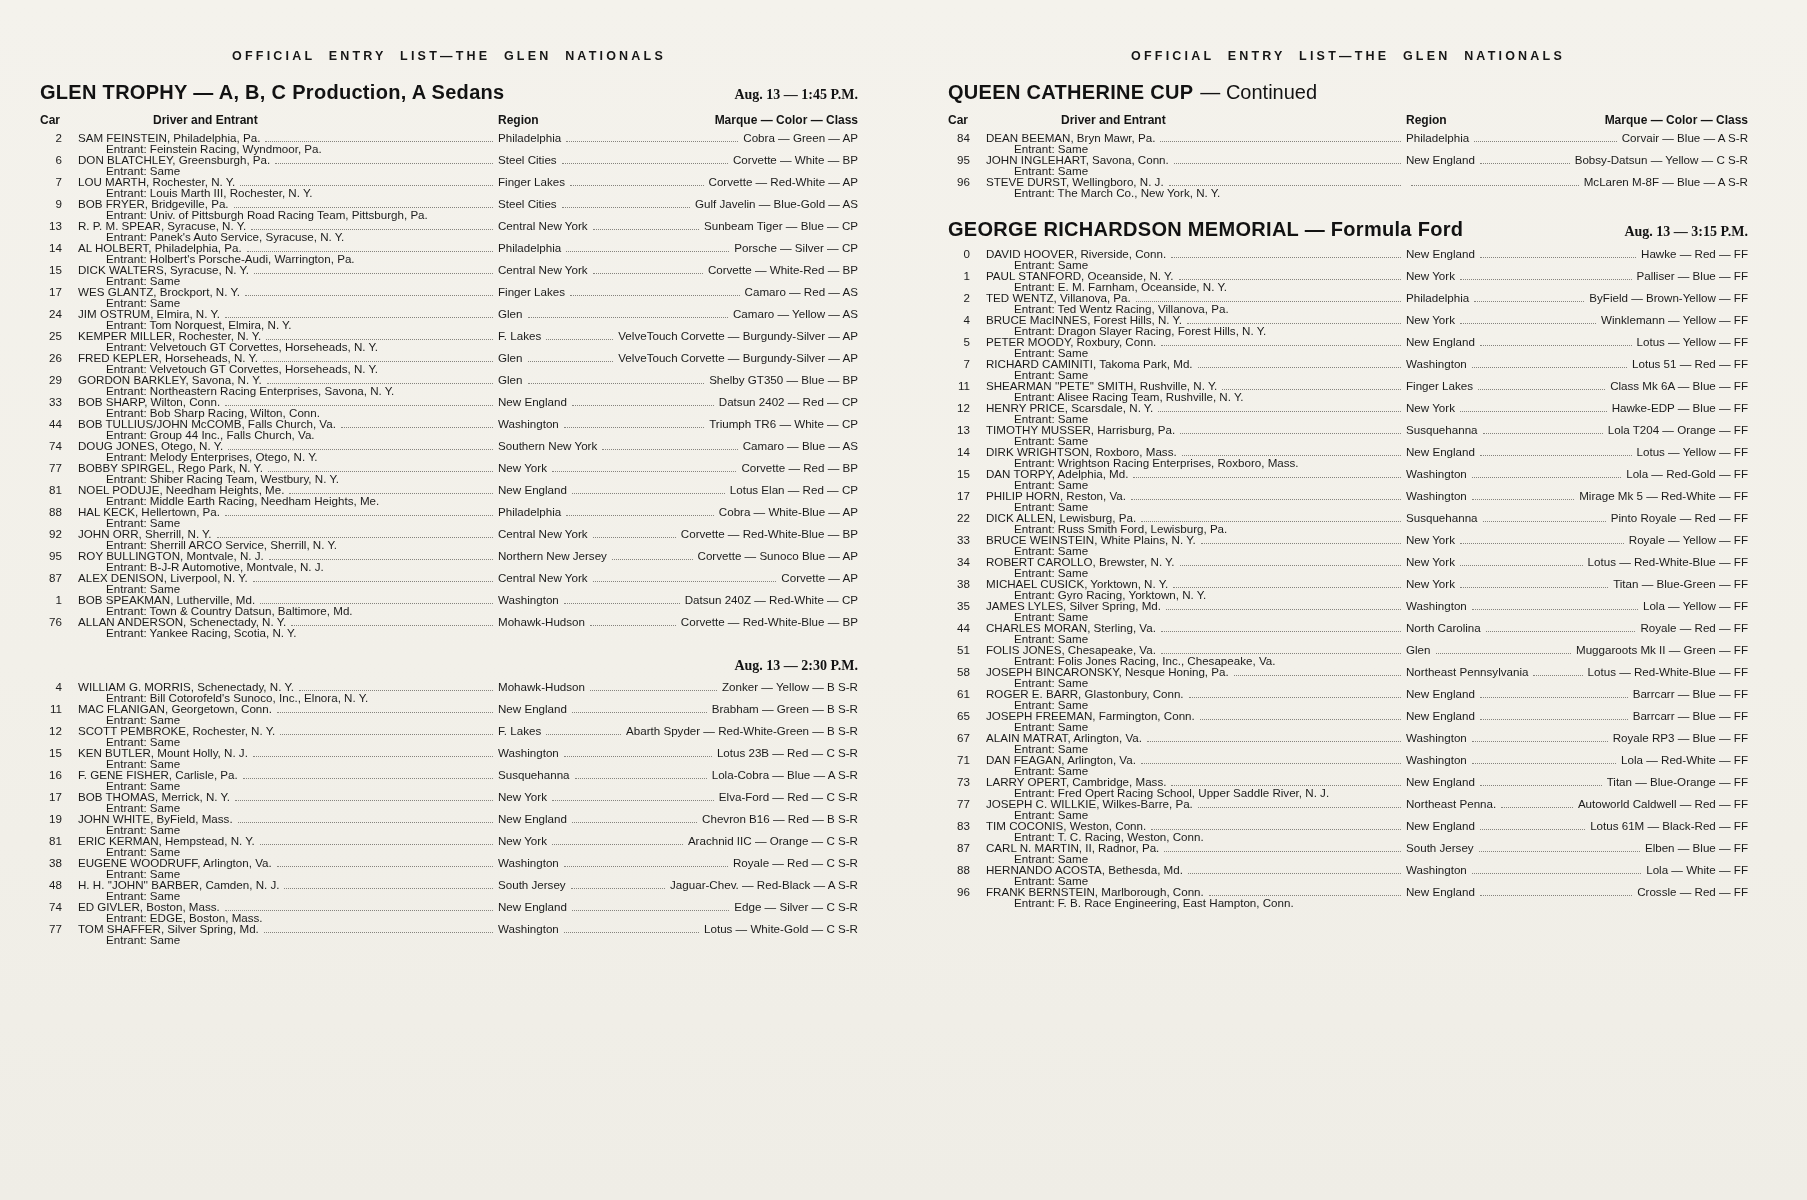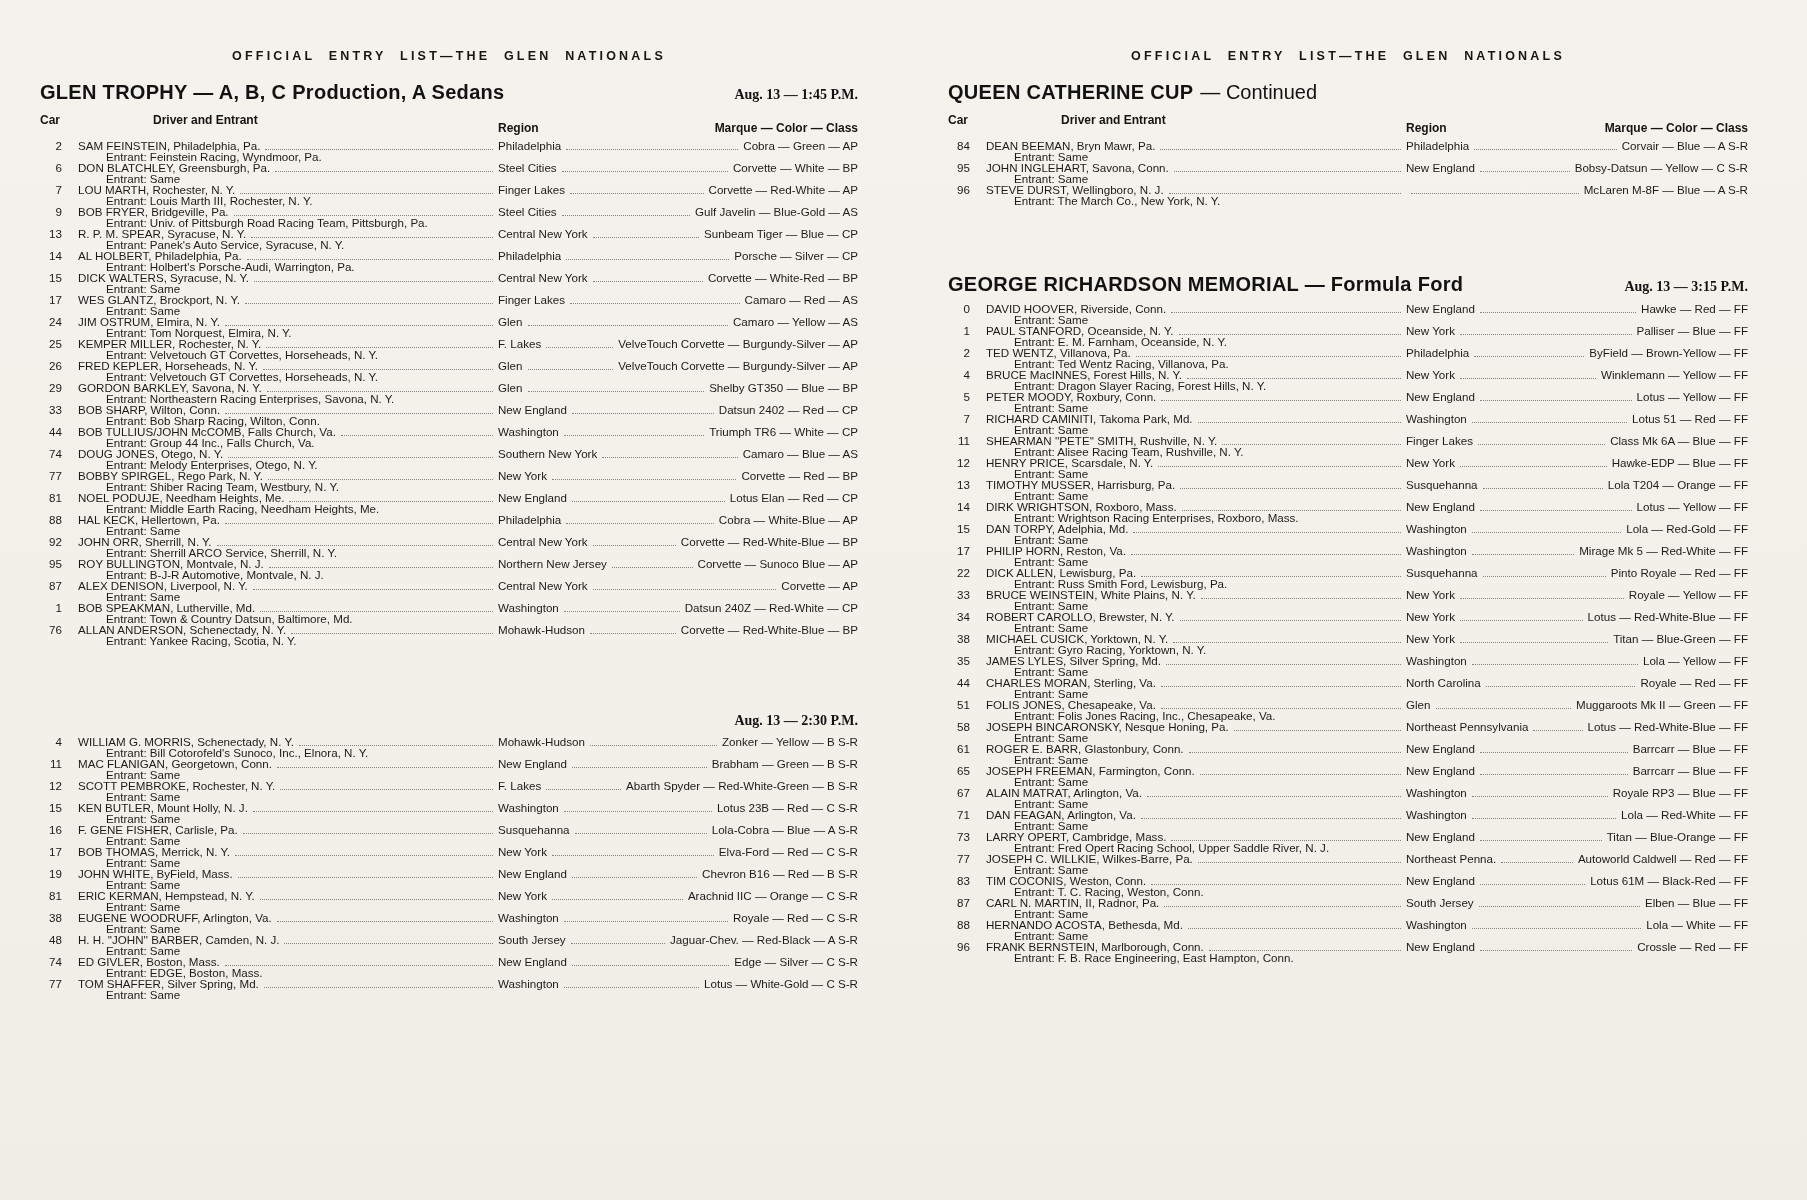--- a/index.html
+++ b/index.html
@@ -10,29 +10,29 @@
     -webkit-font-smoothing:antialiased;
   }
   .page { position:absolute; top:0; height:1200px; }
   .page[data-page="left"]  { left:40px;  width:818px; }
   .page[data-page="right"] { left:948px; width:800px; }
   .eyebrow {
     margin-top:49px; text-align:center; font-weight:bold; font-size:12.5px;
     letter-spacing:3.2px; word-spacing:7px; white-space:nowrap; color:#161616;
   }
   .sections { margin-top:18px; }
-  .section + .section { margin-top:67px; }
+  .section + .section { margin-top:20px; }
   .title-row { display:flex; align-items:baseline; font-weight:bold; font-size:20px; color:#121212; }
   .title { white-space:nowrap; letter-spacing:0.3px; }
   .title-suffix { font-weight:normal; margin-left:7px; white-space:nowrap; }
   .title-time { margin-left:auto; font-size:14px; white-space:nowrap;font-family:Liberation Serif, serif; }
   .cols-row { display:flex; font-weight:bold; font-size:12px; margin-top:9px; color:#141414; }
   .col-car    { width:22px; flex:none; }
   .col-driver { width:420px; flex:none; margin-left:16px; padding-left:75px; box-sizing:border-box; }
-  .col-tail   { flex:1; display:flex; justify-content:space-between;margin-top:8px; }
+  .col-tail   { flex:1; display:flex; justify-content:space-between; }
   .entries { margin-top:5px; font-size:11.6px; line-height:11px; }
   .section.no-cols .entries { margin-top:7px; }
   .line1 { display:flex; white-space:nowrap; }
   .car      { width:22px; flex:none; text-align:right; }
   .namecell { width:420px; flex:none; display:flex; margin-left:16px; min-width:0; }
   .tailcell { flex:1; display:flex; min-width:0; }
   .driver, .region, .marque { flex:none; }
   .leader {
     flex:1 1 10px; min-width:8px; height:8.5px; margin:0 5px;
     border-bottom:1px dotted #85837d; align-self:flex-start;

